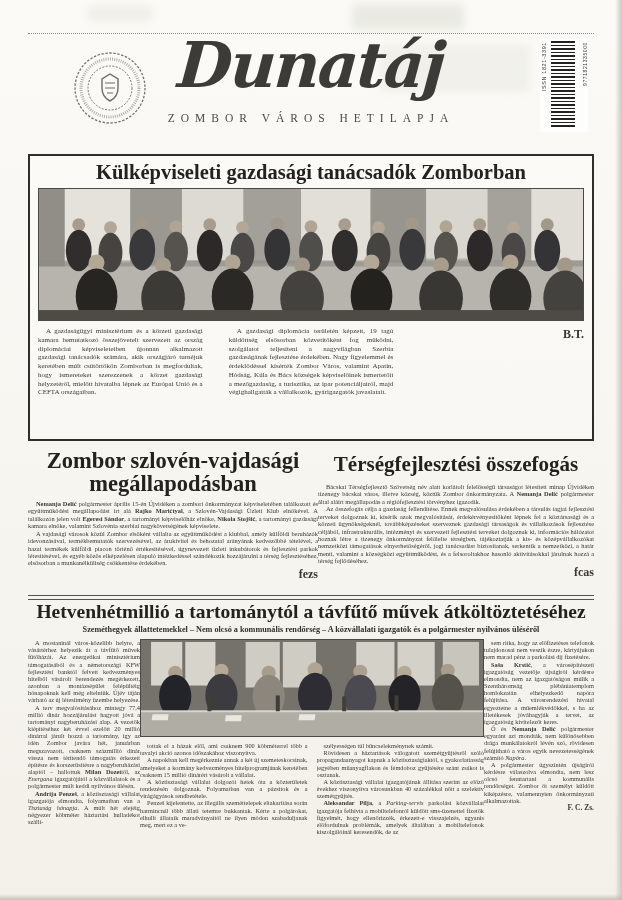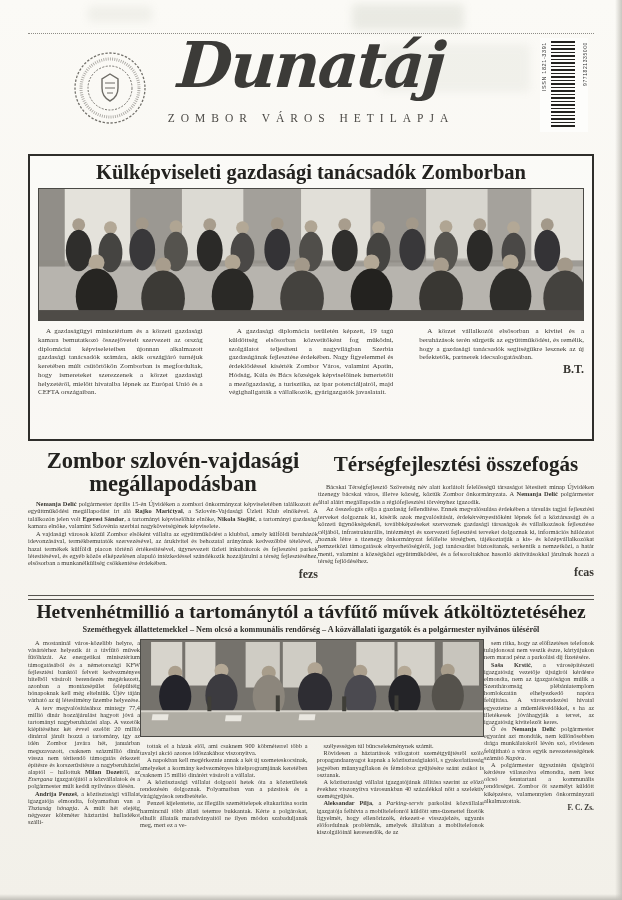--- a/index.html
+++ b/index.html
@@ -176,21 +176,20 @@
     </div>
     <div class="lead-cols">
       <div class="lead-col bodytext">
           <p><span>A gazdaságügyi minisztérium és a körzeti gazdasági kamara bemutatkozó összejövetelt szervezett az ország diplomáciai képviseleteiben újonnan alkalmazott gazdasági tanácsadók számára, akik országjáró turnéjuk keretében múlt csütörtökön Zomborban is megfordultak, hogy ismereteket szerezzenek a körzet gazdasági helyzetéről, mielőtt hivatalba lépnek az Európai Unió és a CEFTA országaiban.</span></p>
         </div>
       <div class="lead-col bodytext">
           <p><span>A gazdasági diplomácia területén képzett, 19 tagú küldöttség elsősorban közvetítőként fog működni, szolgálatot teljesíteni a nagyvilágban Szerbia gazdaságának fejlesztése érdekében. Nagy figyelemmel és érdeklődéssel kísérték Zombor Város, valamint Apatin, Hódság, Kúla és Bács községek képviselőinek ismertetőit a mezőgazdaság, a turisztika, az ipar potenciáljairól, majd végighallgatták a vállalkozók, gyárigazgatók javaslatait.</span></p>
         </div>
       <div class="lead-col bodytext">
         <div>
-            <p><span>A körzet vállalkozói elsősorban a kivitel és a beruházások terén sürgetik az együttműködést, és remélik, hogy a gazdasági tanácsadók segítségükre lesznek az új befektetők, partnerek idecsalogatásában.</span></p>
           </div>
         <div class="byline">B.T.</div>
       </div>
     </div>
   </div>
 
   <div class="section2">
     <div class="s2-left">
       <h2 class="h-left">
         <span>Zombor szlovén-vajdasági</span><br>

